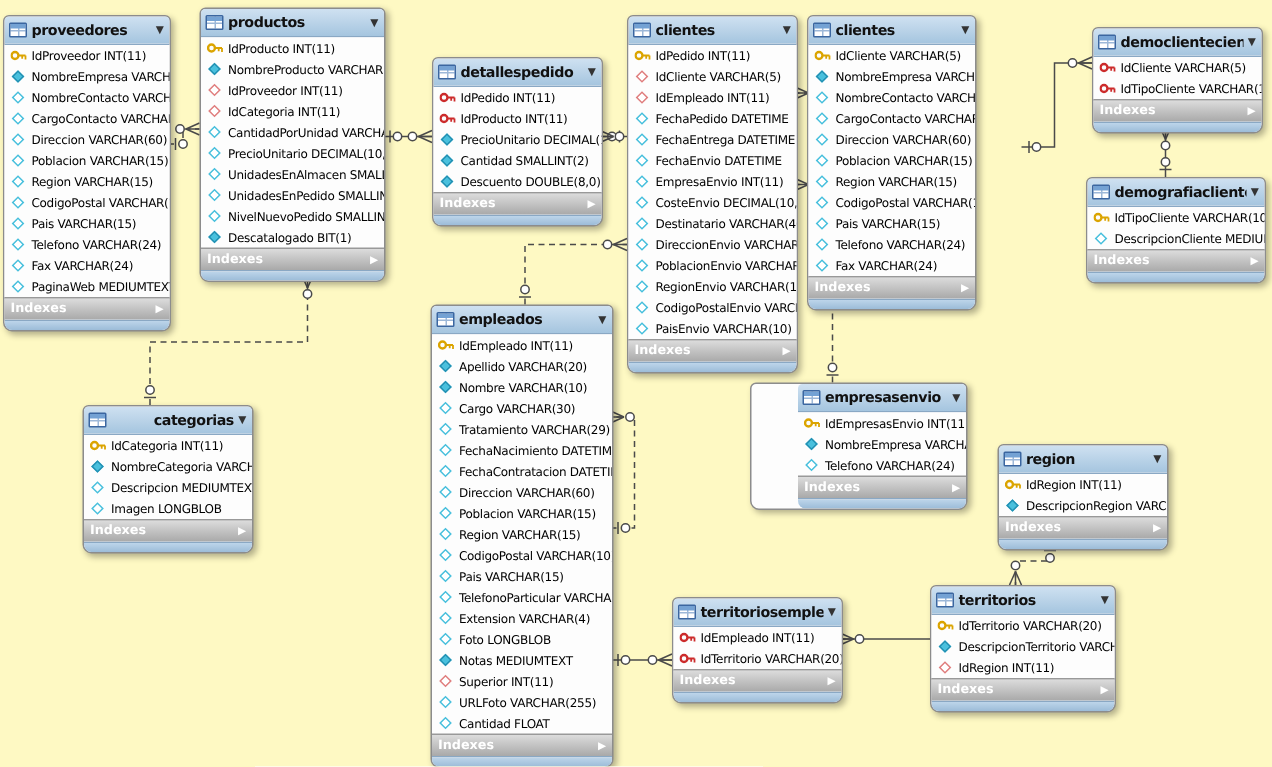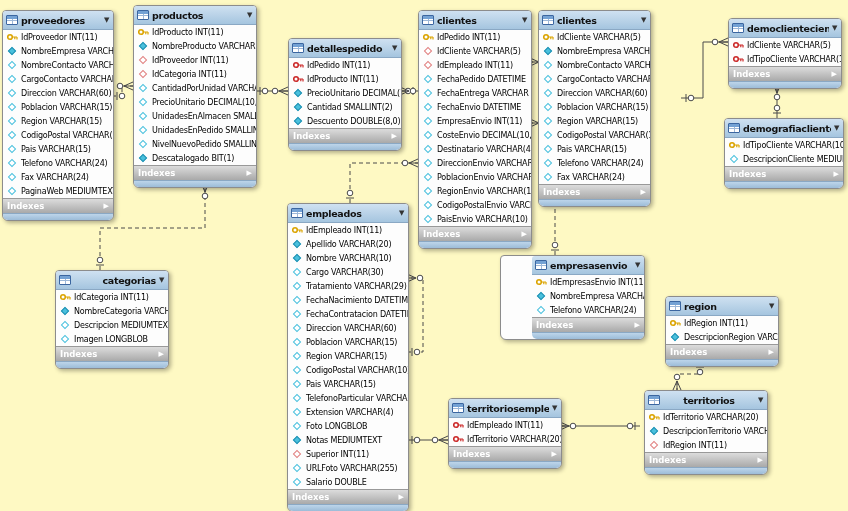--- a/index.html
+++ b/index.html
@@ -419,21 +419,21 @@
       <div class="t-row">
         <div class="c-ic">
           <div class="dia nullable"></div>
         </div>
         <div>FechaPedido DATETIME</div>
       </div>
       <div class="t-row">
         <div class="c-ic">
           <div class="dia nullable"></div>
         </div>
-        <div>FechaEntrega VARCHAR</div>
+        <div>FechaEntrega DATETIME</div>
       </div>
       <div class="t-row">
         <div class="c-ic">
           <div class="dia nullable"></div>
         </div>
         <div>FechaEnvio DATETIME</div>
       </div>
       <div class="t-row">
         <div class="c-ic">
           <div class="dia nullable"></div>
@@ -779,21 +779,21 @@
       <div class="t-row">
         <div class="c-ic">
           <div class="dia nullable"></div>
         </div>
         <div>URLFoto VARCHAR(255)</div>
       </div>
       <div class="t-row">
         <div class="c-ic">
           <div class="dia nullable"></div>
         </div>
-        <div>Salario DOUBLE</div>
+        <div>Cantidad FLOAT</div>
       </div>
       <div class="t-footer">
         <div>Indexes</div>
         <div class="f-arrow">▶</div>
       </div>
       <div class="t-strip"></div>
     </div>
     <div class="tbl" style="left: 500px; top: 255px; width: 112px; padding-left: 31px;">
       <div class="t-header">
         <div class="tbl-icon"></div>
@@ -847,21 +847,21 @@
           <div class="dia notnull"></div>
         </div>
         <div>DescripcionRegion VARCHAR(50)</div>
       </div>
       <div class="t-footer">
         <div>Indexes</div>
         <div class="f-arrow">▶</div>
       </div>
       <div class="t-strip"></div>
     </div>
-    <div class="tbl" style="left: 644px; top: 390px; width: 122px; text-align: center;">
+    <div class="tbl" style="left: 620px; top: 390px; width: 122px;">
       <div class="t-header">
         <div class="tbl-icon"></div>
         <div class="t-title">territorios</div>
         <div class="t-arrow">▼</div>
       </div>
       <div class="t-row">
         <div class="c-ic">
           <svg width="11" height="8" viewBox="0 0 11 8">
             <circle cx="3" cy="4" r="2.3" fill="none" stroke="#dba400" stroke-width="1.6"></circle>
             <path d="M5.4 4 H10 M7.8 4 V6.2 M10 4 V6.6" stroke="#dba400" stroke-width="1.2" fill="none"></path>

